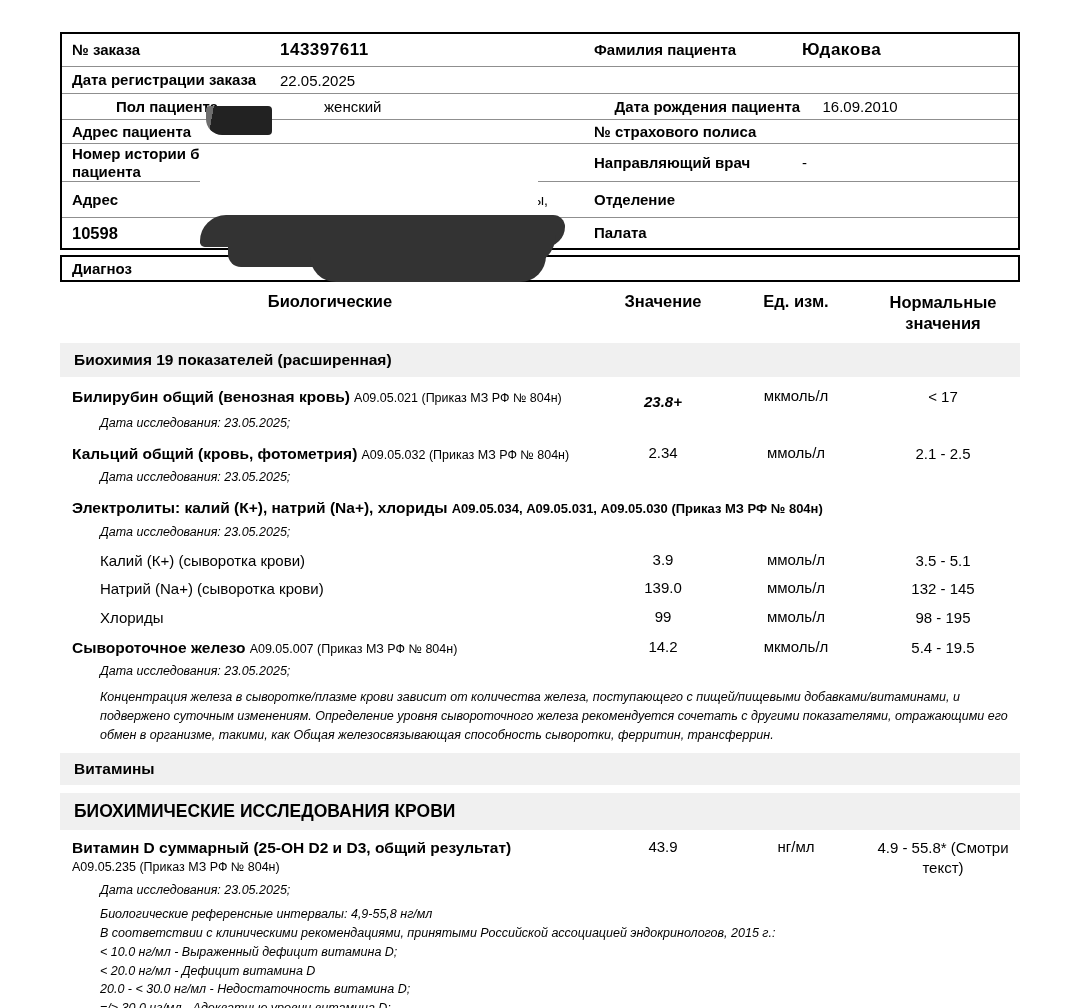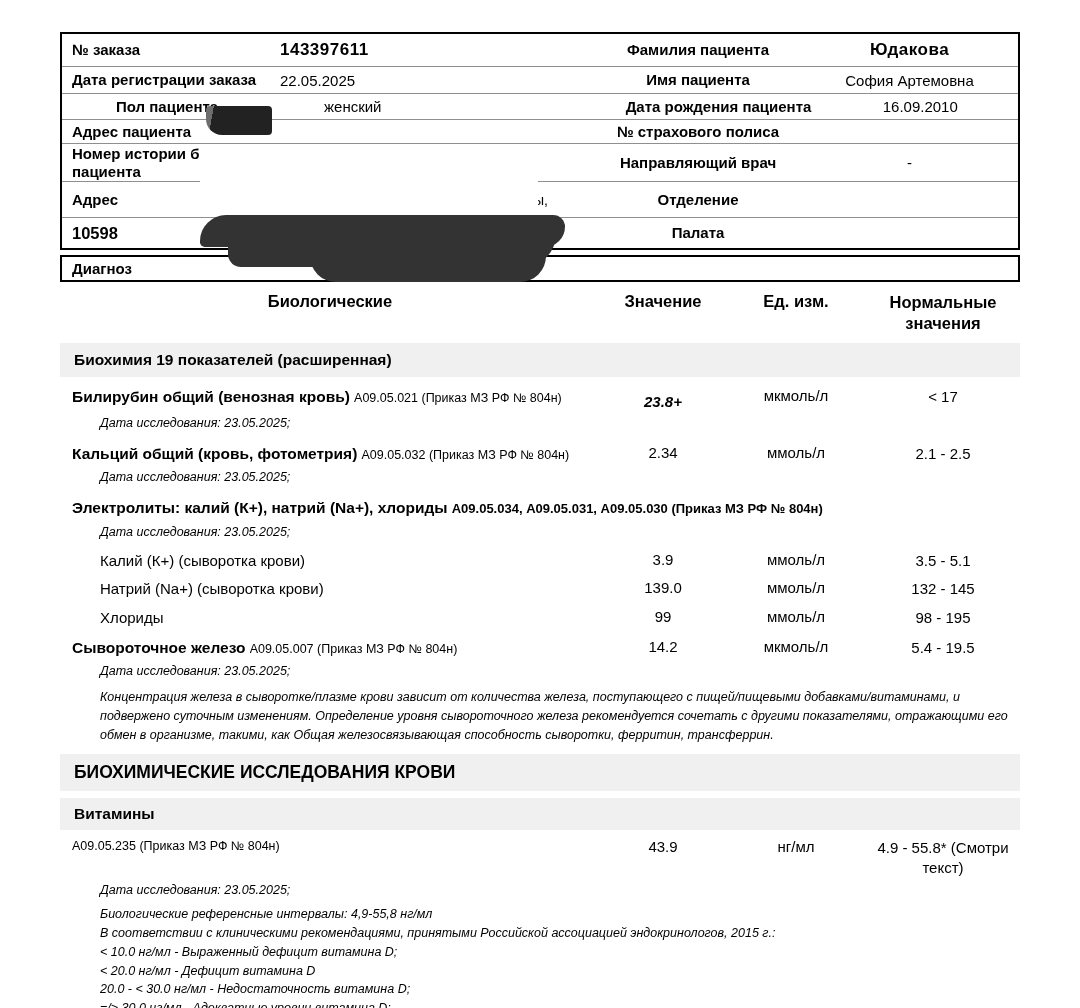--- a/index.html
+++ b/index.html
@@ -10,21 +10,21 @@
     color:#000;
   }
   .page { width:960px; margin:0 auto; padding-top:32px; position:relative; }
 
   
   .hdr-wrap { position:relative; }
   .hdr-table { border:2.5px solid #000; }
   .hdr-row { display:flex; border-bottom:1px solid #8f8f8f; align-items:center; }
   .hdr-row:last-child { border-bottom:none; }
   .hdr-half-l { width:522px; display:flex; align-items:center; height:100%; }
-  .hdr-half-r { width:433px; display:flex; align-items:center; height:100%;text-align:center; }
+  .hdr-half-r { width:433px; display:flex; align-items:center; height:100%; }
   .hdr-label { font-weight:bold; font-size:15px; padding-left:10px; width:218px; line-height:1.15; }
   .hdr-label.wide { width:225px; }
   .hdr-value { font-size:15px; flex:1; }
   .hdr-value.big { font-size:17px; font-weight:bold; letter-spacing:0.5px; }
   .r1{height:33px;} .r2{height:27px;} .r3{height:26px;padding-left:44px;} .r4{height:24px;}
   .r5{height:38px;} .r6{height:36px;} .r7{height:30px;}
   .remnant { text-align:right; padding-right:36px; font-size:14px; }
   .diag-box { border:2.5px solid #000; margin-top:5px; height:27px; display:flex; align-items:center; }
   .diag-box .hdr-label { width:auto; }
 
@@ -84,24 +84,20 @@
           <div class="hdr-label">Фамилия пациента</div>
           <div class="hdr-value big">Юдакова</div>
         </div>
       </div>
 
       <div class="hdr-row r2">
         <div class="hdr-half-l">
           <div class="hdr-label">Дата регистрации заказа</div>
           <div class="hdr-value">22.05.2025</div>
         </div>
-        <div class="hdr-half-r">
-          <div class="hdr-label">Имя пациента</div>
-          <div class="hdr-value">София Артемовна</div>
-        </div>
       </div>
 
       <div class="hdr-row r3">
         <div class="hdr-half-l">
           <div class="hdr-label">Пол пациента</div>
           <div class="hdr-value">женский</div>
         </div>
         <div class="hdr-half-r">
           <div class="hdr-label">Дата рождения пациента</div>
           <div class="hdr-value">16.09.2010</div>
@@ -227,25 +223,26 @@
       <span class="tname">Сывороточное железо</span>
       <span class="tcode">А09.05.007 (Приказ МЗ РФ № 804н)</span>
     </div>
     <div class="c-val">14.2</div>
     <div class="c-unit">мкмоль/л</div>
     <div class="c-ref">5.4 - 19.5</div>
   </div>
   <div class="date-line">Дата исследования: 23.05.2025;</div>
   <div class="comment">Концентрация железа в сыворотке/плазме крови зависит от количества железа, поступающего с пищей/пищевыми добавками/витаминами, и подвержено суточным изменениям. Определение уровня сывороточного железа рекомендуется сочетать с другими показателями, отражающими его обмен в организме, такими, как Общая железосвязывающая способность сыворотки, ферритин, трансферрин.</div>
 
+  <div class="secbar sec-sub">Витамины</div>
   <div class="secbar sec-up">БИОХИМИЧЕСКИЕ ИССЛЕДОВАНИЯ КРОВИ</div>
-  <div class="secbar sec-sub">Витамины</div>
 
   <div class="trow" style="margin-top:8px;">
     <div class="c-name">
+      <div class="tname">Витамин D суммарный (25-ОН D2 и D3, общий результат)</div>
       <div class="tcode">А09.05.235 (Приказ МЗ РФ № 804н)</div>
     </div>
     <div class="c-val">43.9</div>
     <div class="c-unit">нг/мл</div>
     <div class="c-ref">4.9 - 55.8* (Смотри текст)</div>
   </div>
   <div class="date-line">Дата исследования: 23.05.2025;</div>
 
   <div class="notes">
     <div>Биологические референсные интервалы: 4,9-55,8 нг/мл</div>

